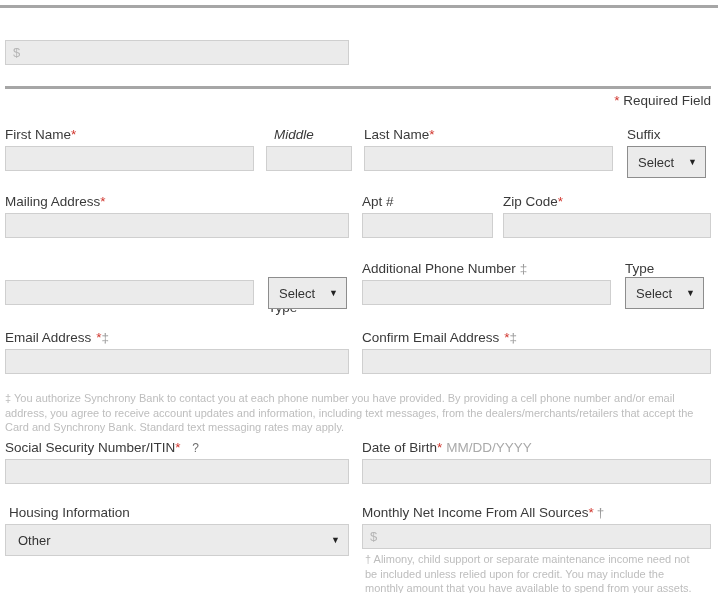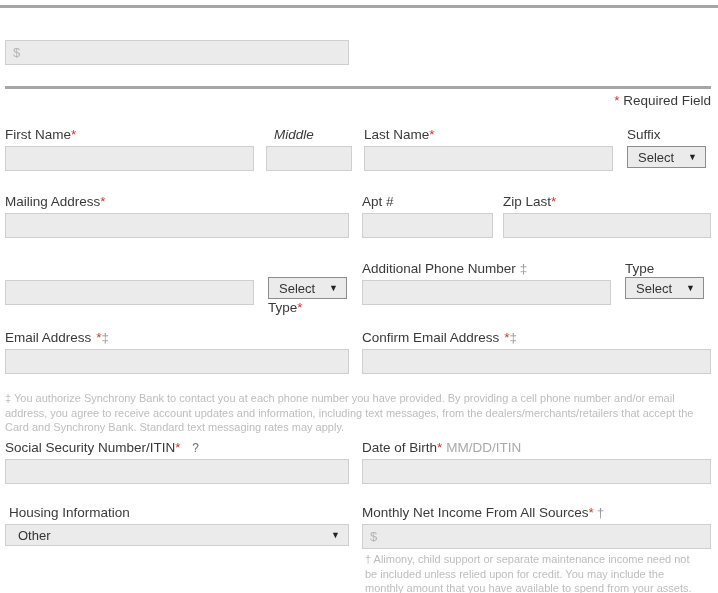--- a/index.html
+++ b/index.html
@@ -57,21 +57,21 @@
     outline: none;
   }
   .field::placeholder { color: #b5b5b5; opacity: 1; }
 
   
   .select {
     position: absolute;
     background: #ebebeb;
     border: 1px solid #8d8d8d;
     box-sizing: border-box;
-    height: 22px;
+    height: 32px;
     font-size: 13px;
     color: #333333;
     display: flex;
     align-items: center;
     justify-content: space-between;
     padding: 0 8px 0 10px;
     cursor: pointer;
     user-select: none;
   }
   .select .caret {
@@ -142,21 +142,21 @@
     <span>Mailing Address</span><span class="req">*</span>
   </div>
   <input class="field" style="left: 5px; top: 213px; width: 344px;" placeholder="">
 
   <div class="label" style="left:362px; top:194px;">
     <span>Apt #</span>
   </div>
   <input class="field" style="left: 362px; top: 213px; width: 131px;" placeholder="">
 
   <div class="label" style="left:503px; top:194px;">
-    <span>Zip Last</span><span class="req">*</span>
+    <span>Zip Code</span><span class="req">*</span>
   </div>
   <input class="field" style="left: 503px; top: 213px; width: 208px;" placeholder="">
 
   <input class="field" style="left: 5px; top: 280px; width: 249px;" placeholder="">
 
   <div class="label" style="left:268px; top:261px;margin-top:39px;">
     <span>Type</span><span class="req">*</span>
   </div>
   <div class="select" style="left:268px; top:277px; width:79px;">
     <span>Select</span>
@@ -188,21 +188,21 @@
 
   <div class="footnote" id="footnote-phone">‡ You authorize Synchrony Bank to contact you at each phone number you have provided. By providing a cell phone number and/or email address, you agree to receive account updates and information, including text messages, from the dealers/merchants/retailers that accept the Card and Synchrony Bank. Standard text messaging rates may apply.</div>
 
   <div class="label" style="left:5px; top:440px;">
     <span>Social Security Number/ITIN</span><span class="req">*</span>
     <span class="help" style="margin-left:8px;">?</span>
   </div>
   <input class="field" style="left: 5px; top: 459px; width: 344px;" placeholder="">
 
   <div class="label" style="left:362px; top:440px;">
-    <span>Date of Birth</span><span class="req">*</span><span class="hint" style="margin-left:4px;">MM/DD/ITIN</span>
+    <span>Date of Birth</span><span class="req">*</span><span class="hint" style="margin-left:4px;">MM/DD/YYYY</span>
   </div>
   <input class="field" style="left: 362px; top: 459px; width: 349px;" placeholder="">
 
   <div class="label" style="left:9px; top:505px;">
     <span>Housing Information</span>
   </div>
   <div class="select" style="left:5px; top:524px; width:344px; border-color:#cfcfcf; padding-left:12px;">
     <span>Other</span>
     <span class="caret">▼</span>
   </div>

